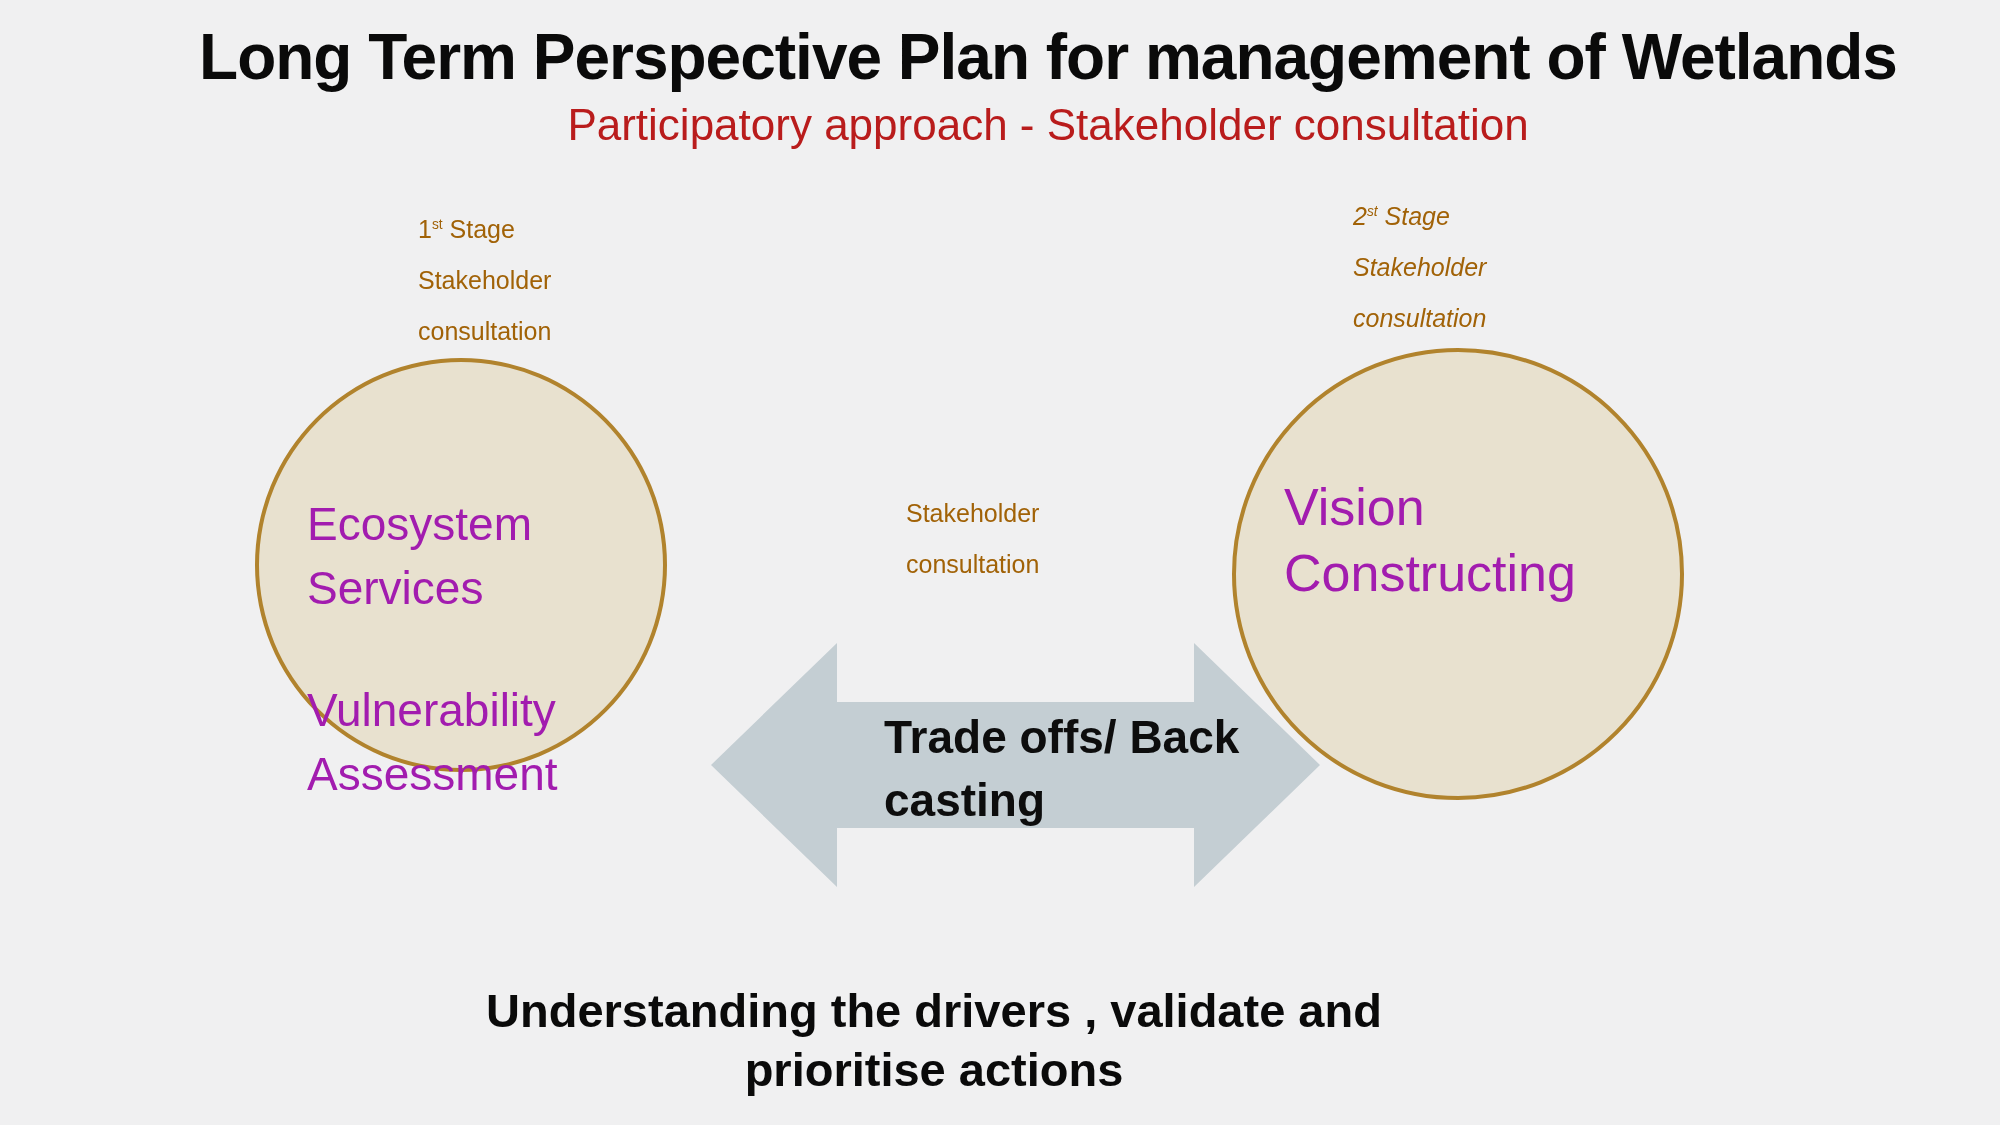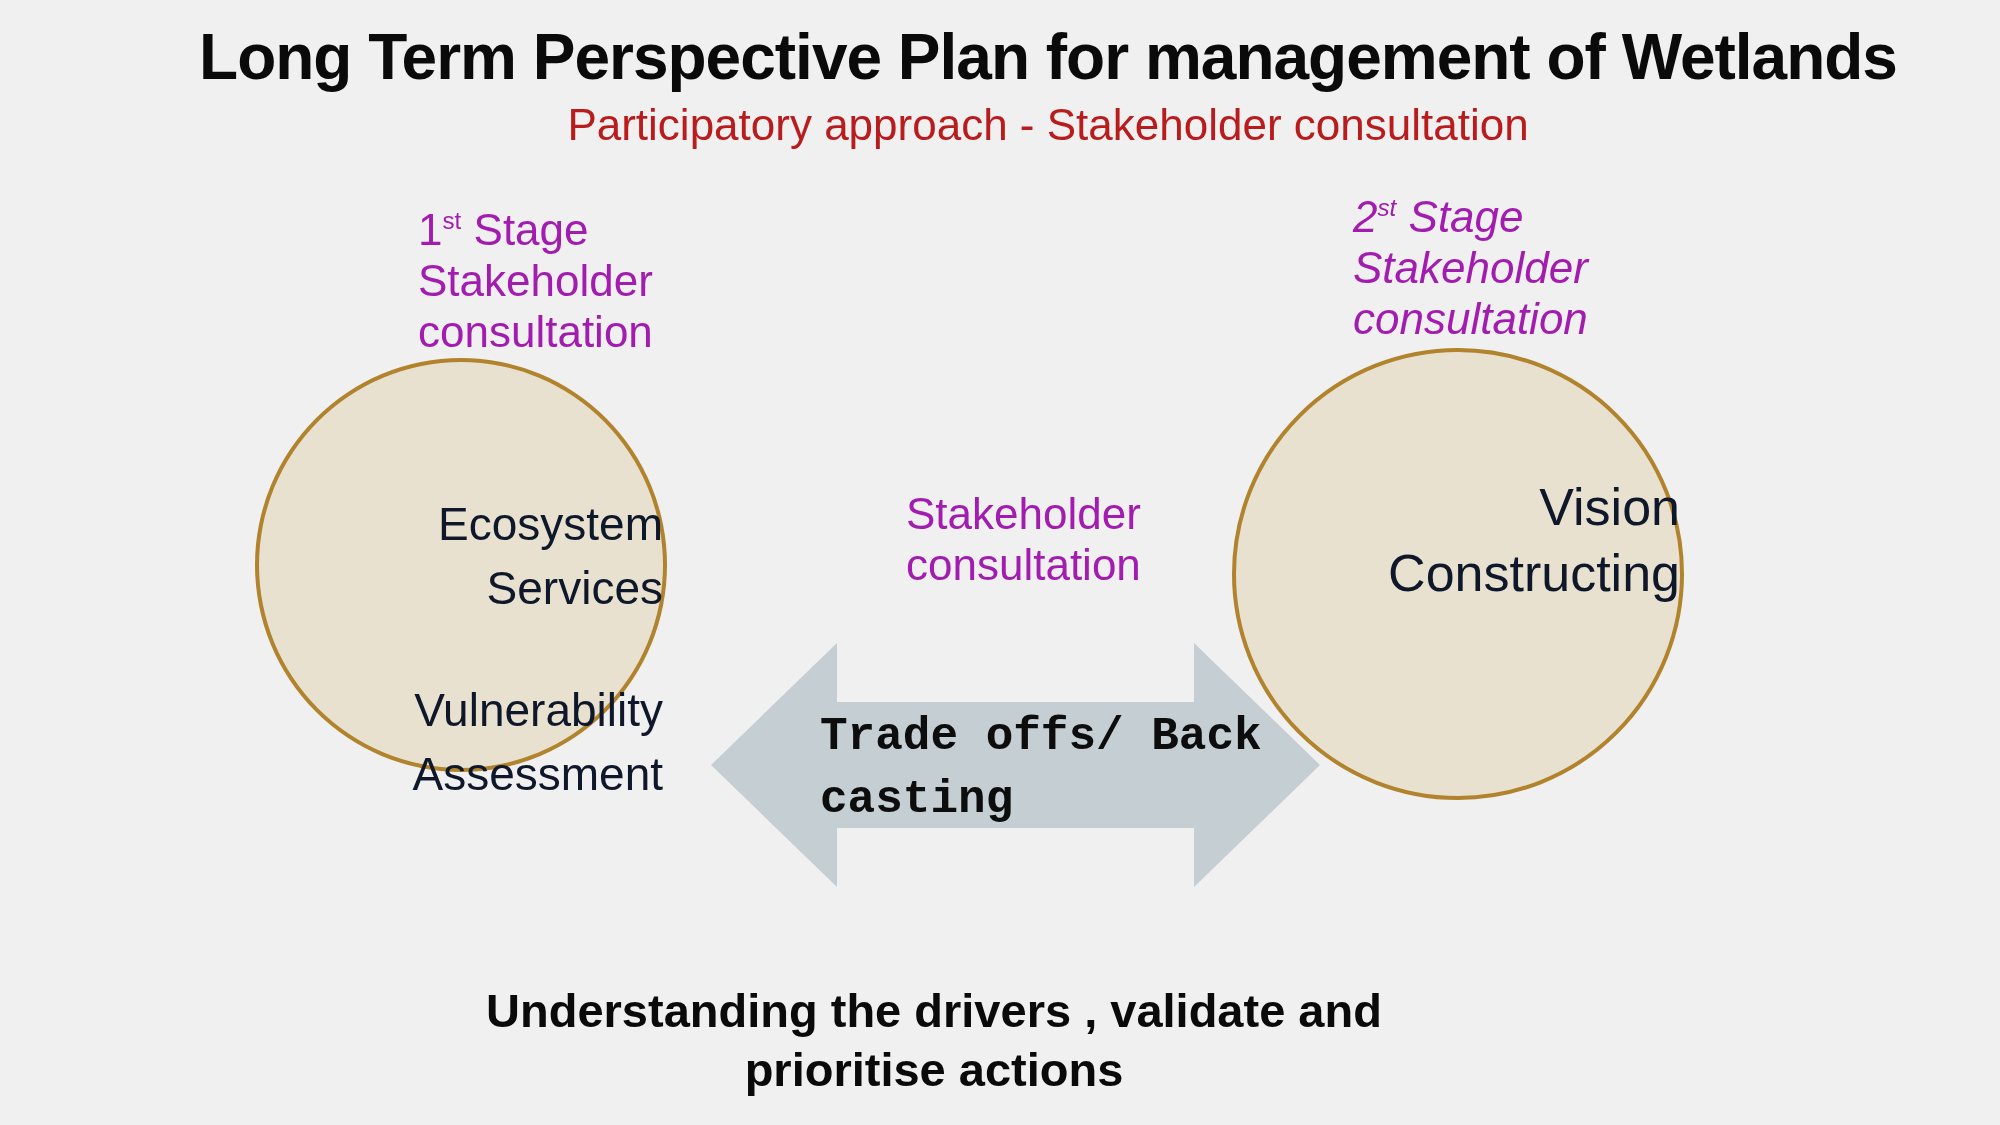--- a/index.html
+++ b/index.html
@@ -22,50 +22,49 @@
   }
   .slide-subtitle {
     top: 100px; left: 0; width: 2000px;
     text-align: center;
     font-size: 44px;
     color: #b91c1c;
     white-space: nowrap;
   }
 
   .stage-label {
-    font-size: 44px; line-height: 51px; color: #a21caf;
+    font-size: 25px; line-height: 51px; color: #a16207;
   }
   .stage-label sup { font-size: 55%; line-height: 0; }
   .stage-1 { left: 370px; top: 204px; }
   .stage-2 { left: 1305px; top: 191px; font-style: italic; }
   .stage-3 { left: 858px; top: 488px; }
 
   .circle {
     box-sizing: border-box;
     border-radius: 50%;
     background: #e8e1cf;
     border: 4px solid #b1832d;
-    text-align: right;
-    color: #0f172a;
+    text-align: left;
+    color: #a21caf;
   }
   .circle-left  { left: 255px;  top: 358px; width: 412px; height: 414px; }
   .circle-right { left: 1232px; top: 348px; width: 452px; height: 452px; }
 
   .circle-left .circle-text  { padding-top: 130px; font-size: 46px; line-height: 64px; }
   .circle-left .circle-gap   { height: 58px; }
   .circle-right .circle-text { padding-top: 122px; font-size: 52px; line-height: 66px; }
 
   .arrow-wrap { left: 663px; top: 643px; width: 609px; height: 244px; }
   .arrow-wrap svg { display: block; }
 
   .arrow-label {
-    left: 772px; top: 706px; width: 470px;
+    left: 836px; top: 706px; width: 470px;
     font-size: 46px; font-weight: bold; line-height: 63px;
     color: #0d0d0d;
-    font-family: Liberation Mono, monospace;
   }
 
   .footer-text {
     top: 981px; left: 0; width: 1772px;
     text-align: center;
     font-size: 47px; font-weight: bold; line-height: 59px;
     color: #0a0a0a;
   }
 </style>
 </head>

